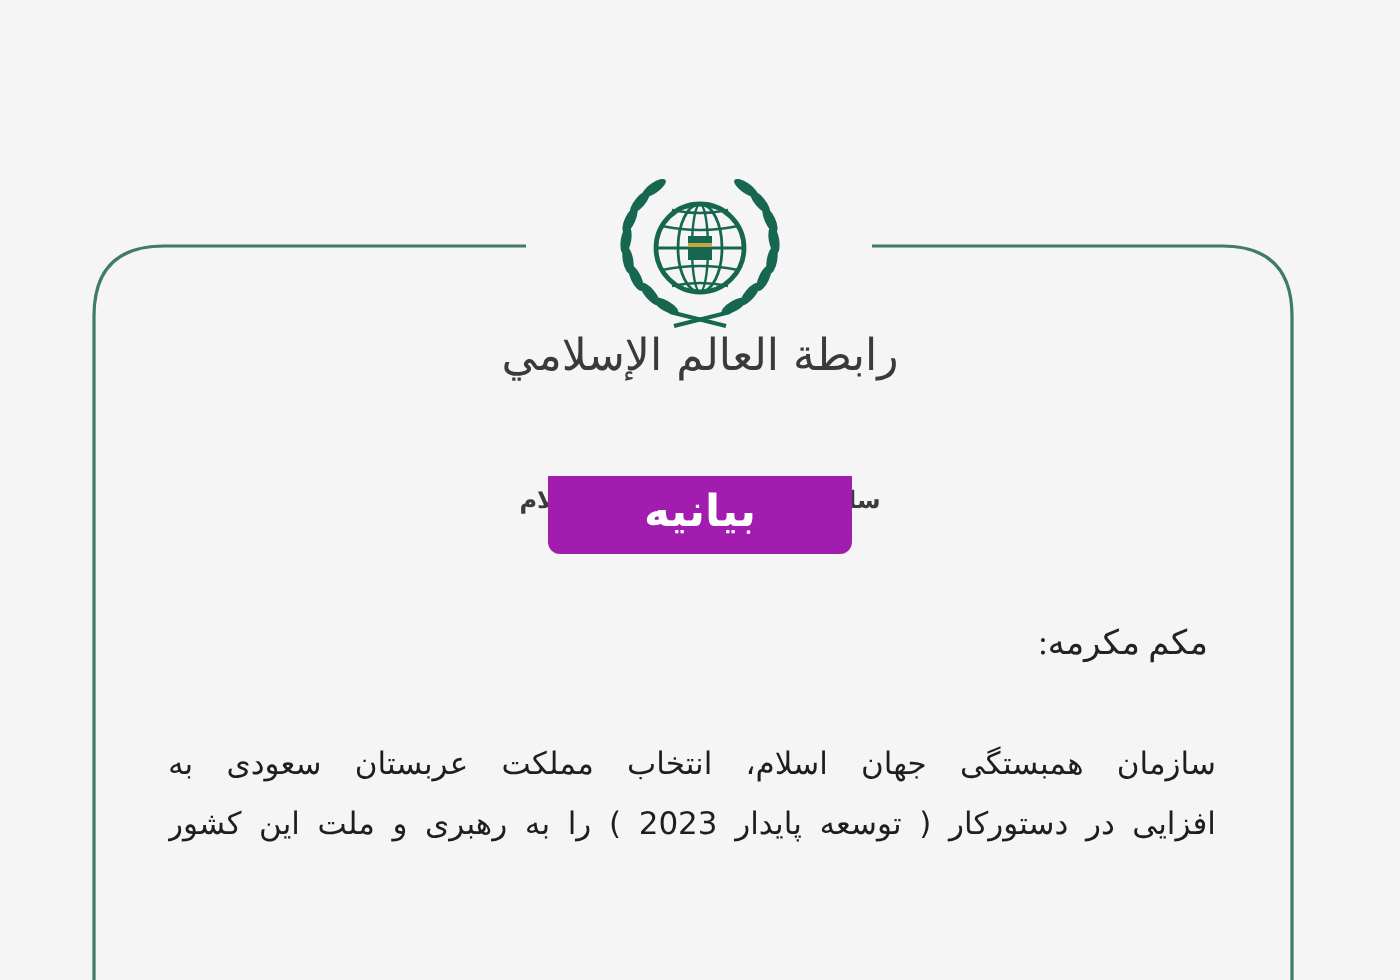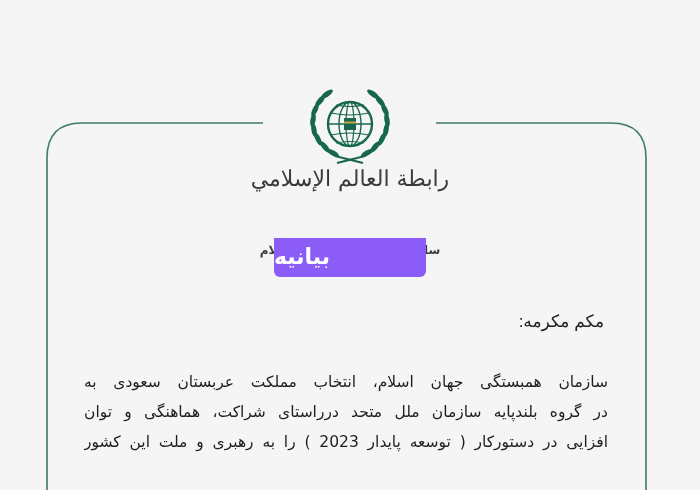--- a/index.html
+++ b/index.html
@@ -59,36 +59,36 @@
       color: #3b3b3b;
       line-height: 16px;
       margin-top: 35px;
     }
     .badge {
       position: absolute;
       left: 274px;
       top: 238px;
       width: 152px;
       height: 39px;
-      background: #8b5cf6;
+      background: #a21caf;
       border-radius: 0 0 6px 6px;
       color: #ffffff;
       direction: rtl;
-      text-align: left;
+      text-align: center;
       font-family: "DejaVu Sans", sans-serif;
       font-weight: bold;
       font-size: 22px;
       line-height: 37px;
     }
     .salutation {
       position: absolute;
       right: 96px;
       top: 310px;
       direction: rtl;
-      font-family: Liberation Sans, sans-serif;
+      font-family: Liberation Serif, serif;
       font-size: 17px;
       color: #222;
       line-height: 24px;
     }
     .body-text {
       position: absolute;
       left: 84px;
       right: 92px;
       top: 367px;
       direction: rtl;
@@ -164,17 +164,16 @@
 
   <div class="arabic-title">رابطة العالم الإسلامي</div>
   <div class="subtitle">سازمان همبستگی جهان اسلام</div>
 
   <div class="badge">بیانیه</div>
 
   <div class="salutation">مکم مکرمه:</div>
 
   <div class="body-text">
     <span class="body-line">سازمان همبستگی جهان اسلام، انتخاب مملکت عربستان سعودی به</span>
-    <span class="body-line">در گروه بلندپایه سازمان ملل متحد درراستای شراکت، هماهنگی و توان</span>
     <span class="body-line">افزایی در دستورکار ( توسعه پایدار 2023 ) را به رهبری و ملت این کشور</span>
   </div>
 
 </div>
 
 </body></html>

